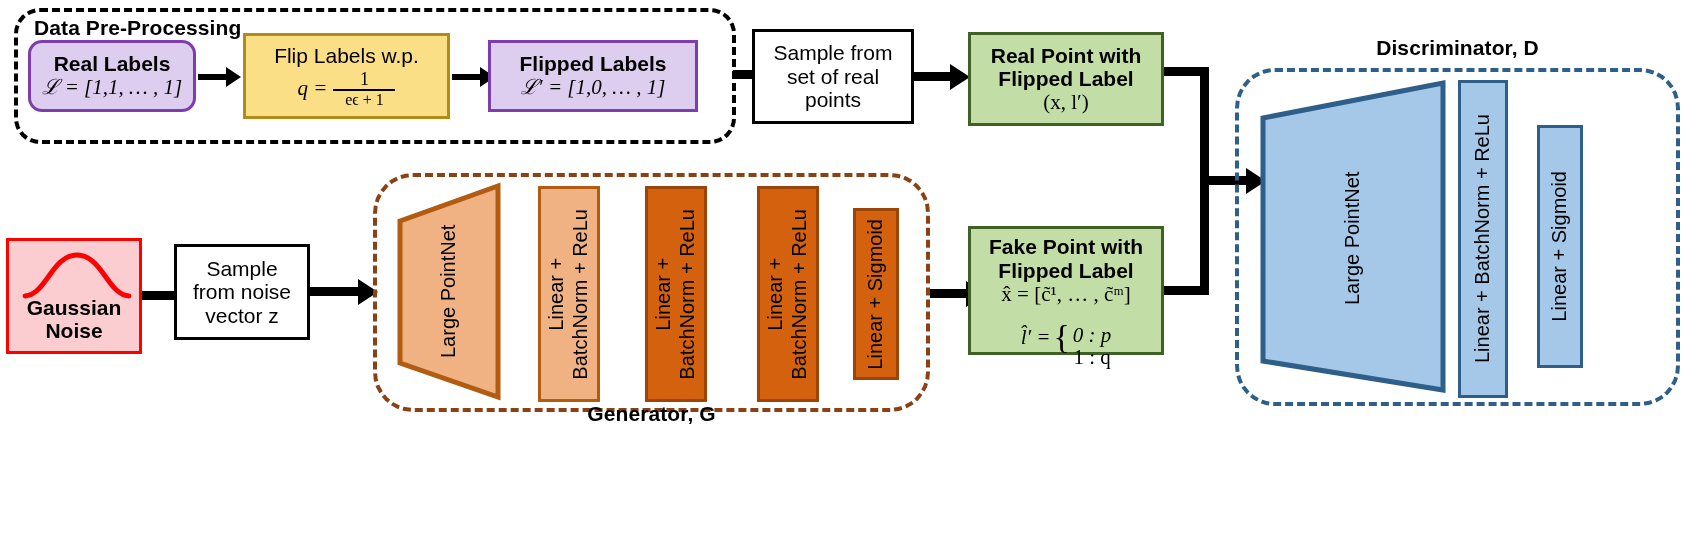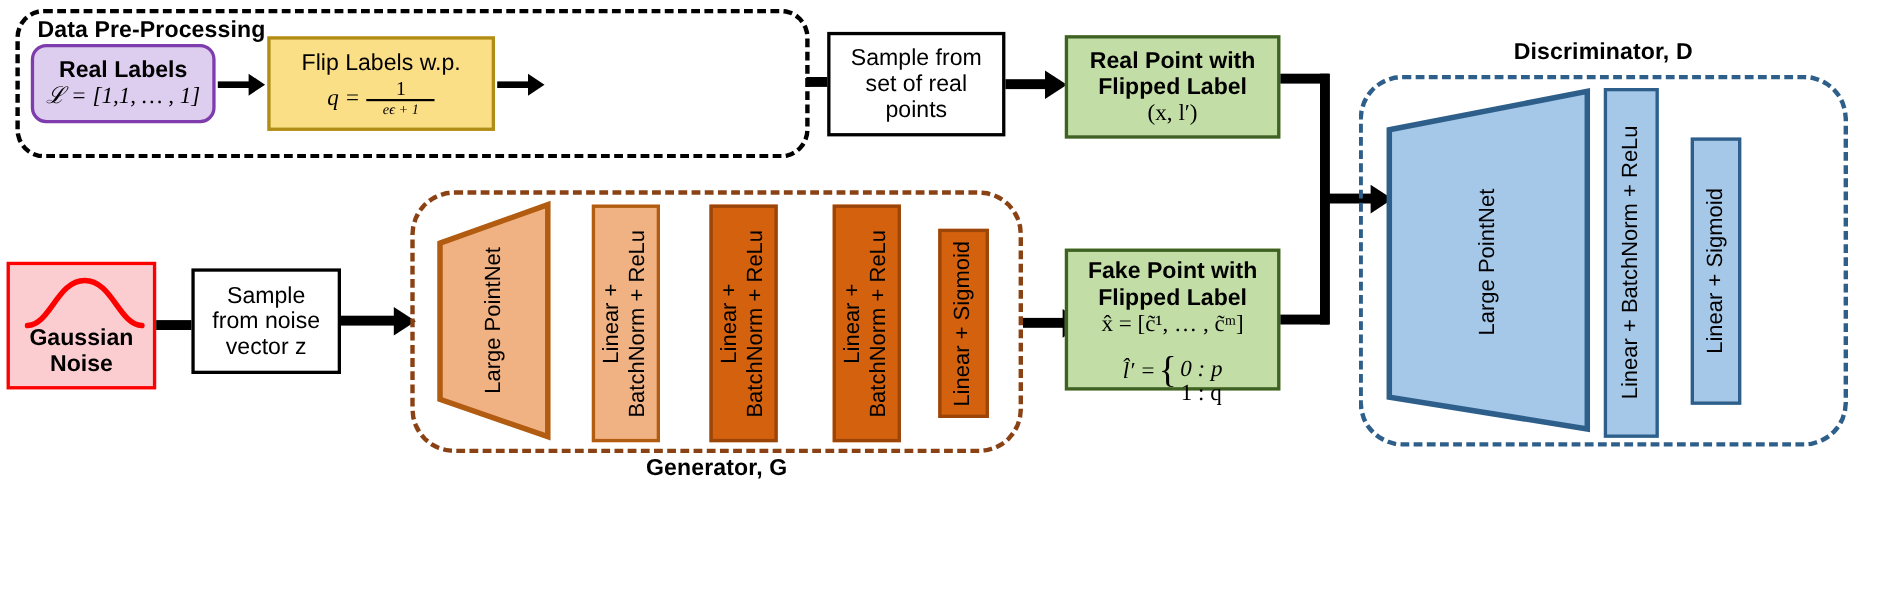--- a/index.html
+++ b/index.html
@@ -61,30 +61,34 @@
     <div class="abs ahead ahead-r-sm" style="left:28px;top:-2px;"></div>
   </div>
 
   <div class="abs box yellow" style="left:243px;top:33px;width:207px;height:86px;text-align:center;">
     <div class="lbl-plain">Flip Labels w.p.</div>
     <div style="display:flex;align-items:center;justify-content:center;gap:6px;margin-top:2px;">
       <span class="mathser" style="font-style:italic;">q =</span>
       <span style="display:inline-flex;flex-direction:column;align-items:center;line-height:1.0;">
         <span class="mathser" style="font-size:18px;">1</span>
         <span style="display:block;width:62px;height:2px;background:#000;margin:1px 0;"></span>
-        <span class="mathser" style="font-size:13px;font-style:italic;">eϵ + 1</span>
+        <span class="mathser" style="font-size:16px;">eϵ + 1</span>
       </span>
     </div>
   </div>
 
   <div class="abs" style="left:452px;top:69px;width:44px;height:16px;">
     <div class="abs ashaft" style="left:0;top:5px;width:30px;height:6px;"></div>
     <div class="abs ahead ahead-r-sm" style="left:28px;top:-2px;"></div>
   </div>
 
+  <div class="abs box purple" style="left:488px;top:40px;width:210px;height:72px;">
+    <div class="lbl-bold">Flipped Labels</div>
+    <div class="mathser" style="font-style:italic;">ℒ′ = [1,0, … , 1]</div>
+  </div>
 
   <div class="abs" style="left:733px;top:66px;width:42px;height:22px;">
     <div class="abs ashaft" style="left:0;top:4px;width:42px;height:9px;"></div>
   </div>
 
   <div class="abs box white" style="left:752px;top:29px;width:162px;height:95px;">
     <div class="lbl-plain">Sample from</div>
     <div class="lbl-plain">set of real</div>
     <div class="lbl-plain">points</div>
   </div>
@@ -118,21 +122,21 @@
     <div class="lbl-plain">vector z</div>
   </div>
 
   <div class="abs" style="left:310px;top:278px;width:70px;height:28px;">
     <div class="abs ashaft" style="left:0;top:9px;width:50px;height:9px;"></div>
     <div class="abs ahead ahead-r" style="left:48px;top:1px;"></div>
   </div>
 
   <div class="abs grp-gen" style="left:373px;top:173px;width:557px;height:239px;"></div>
 
-  <div class="abs ttl" style="left:373px;top:414px;width:557px;text-align:center;">Generator, G</div>
+  <div class="abs ttl" style="left:373px;top:402px;width:557px;text-align:center;">Generator, G</div>
 
   <div class="abs" style="left:395px;top:181px;width:108px;height:221px;">
     <svg width="108" height="221" viewBox="0 0 108 221" style="position:absolute;left:0;top:0;">
       <polygon points="5,40 103,5 103,216 5,182" fill="#f0b183" stroke="#b25c12" stroke-width="5" stroke-linejoin="miter"></polygon>
     </svg>
     <div class="abs vert" style="left:0;top:0;width:108px;height:221px;display:flex;align-items:center;justify-content:center;">Large PointNet</div>
   </div>
 
   <div class="abs orange-l" style="left:538px;top:186px;width:62px;height:216px;display:flex;align-items:center;justify-content:center;">
     <div class="vert">Linear +

